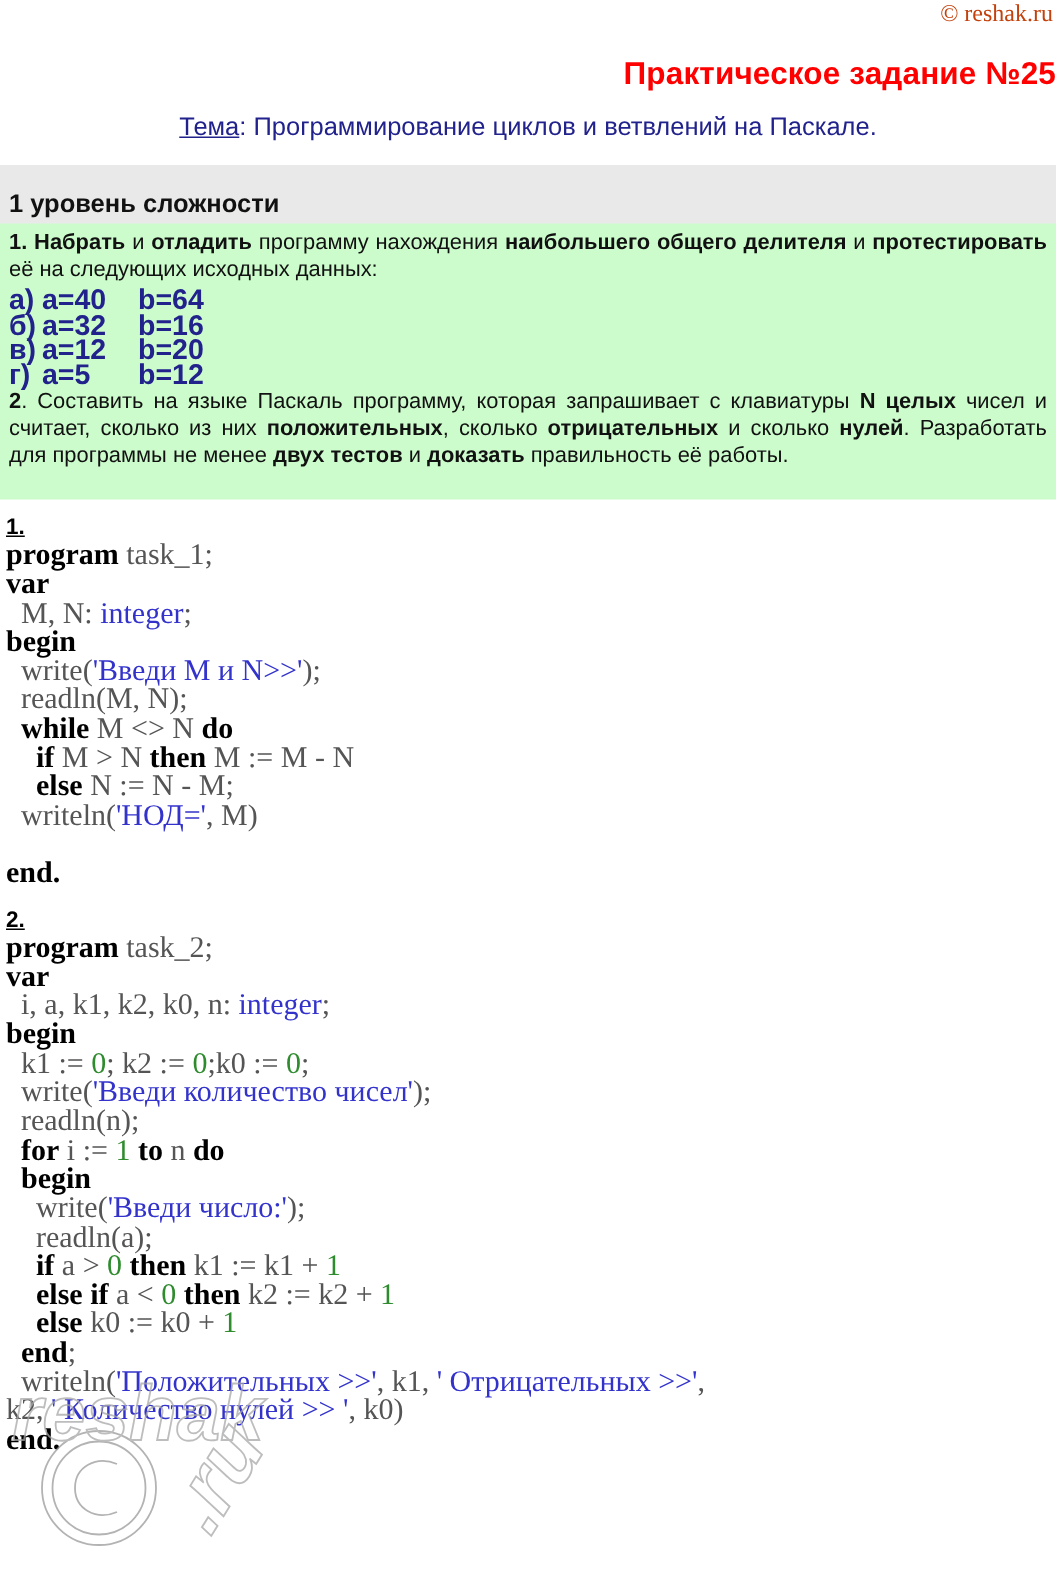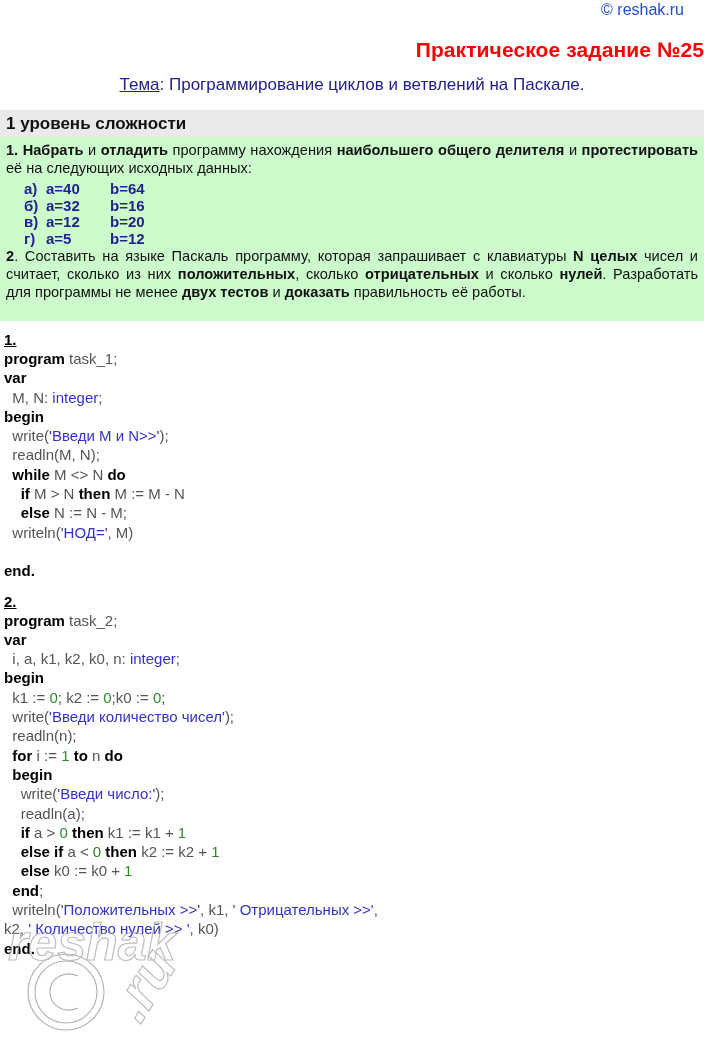--- a/index.html
+++ b/index.html
@@ -26,25 +26,25 @@
   .topbar-left {
     font-family: "DejaVu Sans", sans-serif;
     font-size: 14.5px;
     letter-spacing: -0.2px;
     color: #000;
     white-space: pre;
     display: inline-block;
   }
   .topbar-right {
     position: absolute;
-    right: 20px;
+    right: 2px;
     top: 1px;
-    font-family: Liberation Sans, sans-serif;
+    font-family: Liberation Serif, serif;
     font-size: 16px;
-    color: #1d4ed8;
+    color: #c2410c;
     white-space: pre;
   }
 
   
   .title {
     margin: 16px 0 0 0;
     text-align: right;
     color: #ff0000;
     font-family: "Liberation Sans", sans-serif;
     font-weight: bold;
@@ -66,43 +66,43 @@
   
   .panel {
     margin-top: 14px;
     background: #ccfccc;
     padding: 0 0 16px 0;
   }
   .panel-head {
     background: #e9e9e9;
     font-weight: bold;
     font-size: 17px;
-    padding: 4px 0 3px 6px;
+    padding: 16px 0 3px 6px;
     font-family: "Liberation Sans", sans-serif;
     color: #111;
   }
   .panel-body {
     padding: 4px 6px 0 6px;
     font-family: "Liberation Sans", sans-serif;
     font-size: 14.6px;
     line-height: 18px;
     color: #111;
   }
   .task {
     text-align: justify;
     margin: 0 0 4px 0;
   }
   .task + .task { margin-top: 14px; }
   .task b { font-weight: bold; }
 
   .datalist {
-    margin: 3px 0 0 18px;
+    margin: 3px 0 0 0;
     color: #22228c;
     font-family: "Liberation Sans", sans-serif;
-    font-size: 15px;
+    font-size: 19px;
     font-weight: bold;
     line-height: 16.5px;
   }
   .datarow { white-space: pre; }
   .dr-key { display: inline-block; width: 22px; }
   .dr-a   { display: inline-block; width: 64px; }
 
   
   .codewrap {
     padding: 0 4px;
@@ -111,22 +111,22 @@
   .codenum {
     font-family: "Liberation Sans", sans-serif;
     font-weight: bold;
     font-size: 15px;
     text-decoration: underline;
     margin-bottom: 1px;
     color: #000;
   }
   pre.code {
     margin: 0;
-    font-family: Liberation Sans, sans-serif;
-    font-size: 15px;
+    font-family: Liberation Serif, serif;
+    font-size: 20px;
     line-height: 19.3px;
     white-space: pre-wrap;
     color: #4d4d4d;
   }
   pre.code .kw  { color: #000000; font-weight: bold; }
   pre.code .id  { color: #555555; }
   pre.code .ty  { color: #3333cc; }
   pre.code .st  { color: #3333cc; }
   pre.code .nu  { color: #2e8b2e; }
 

